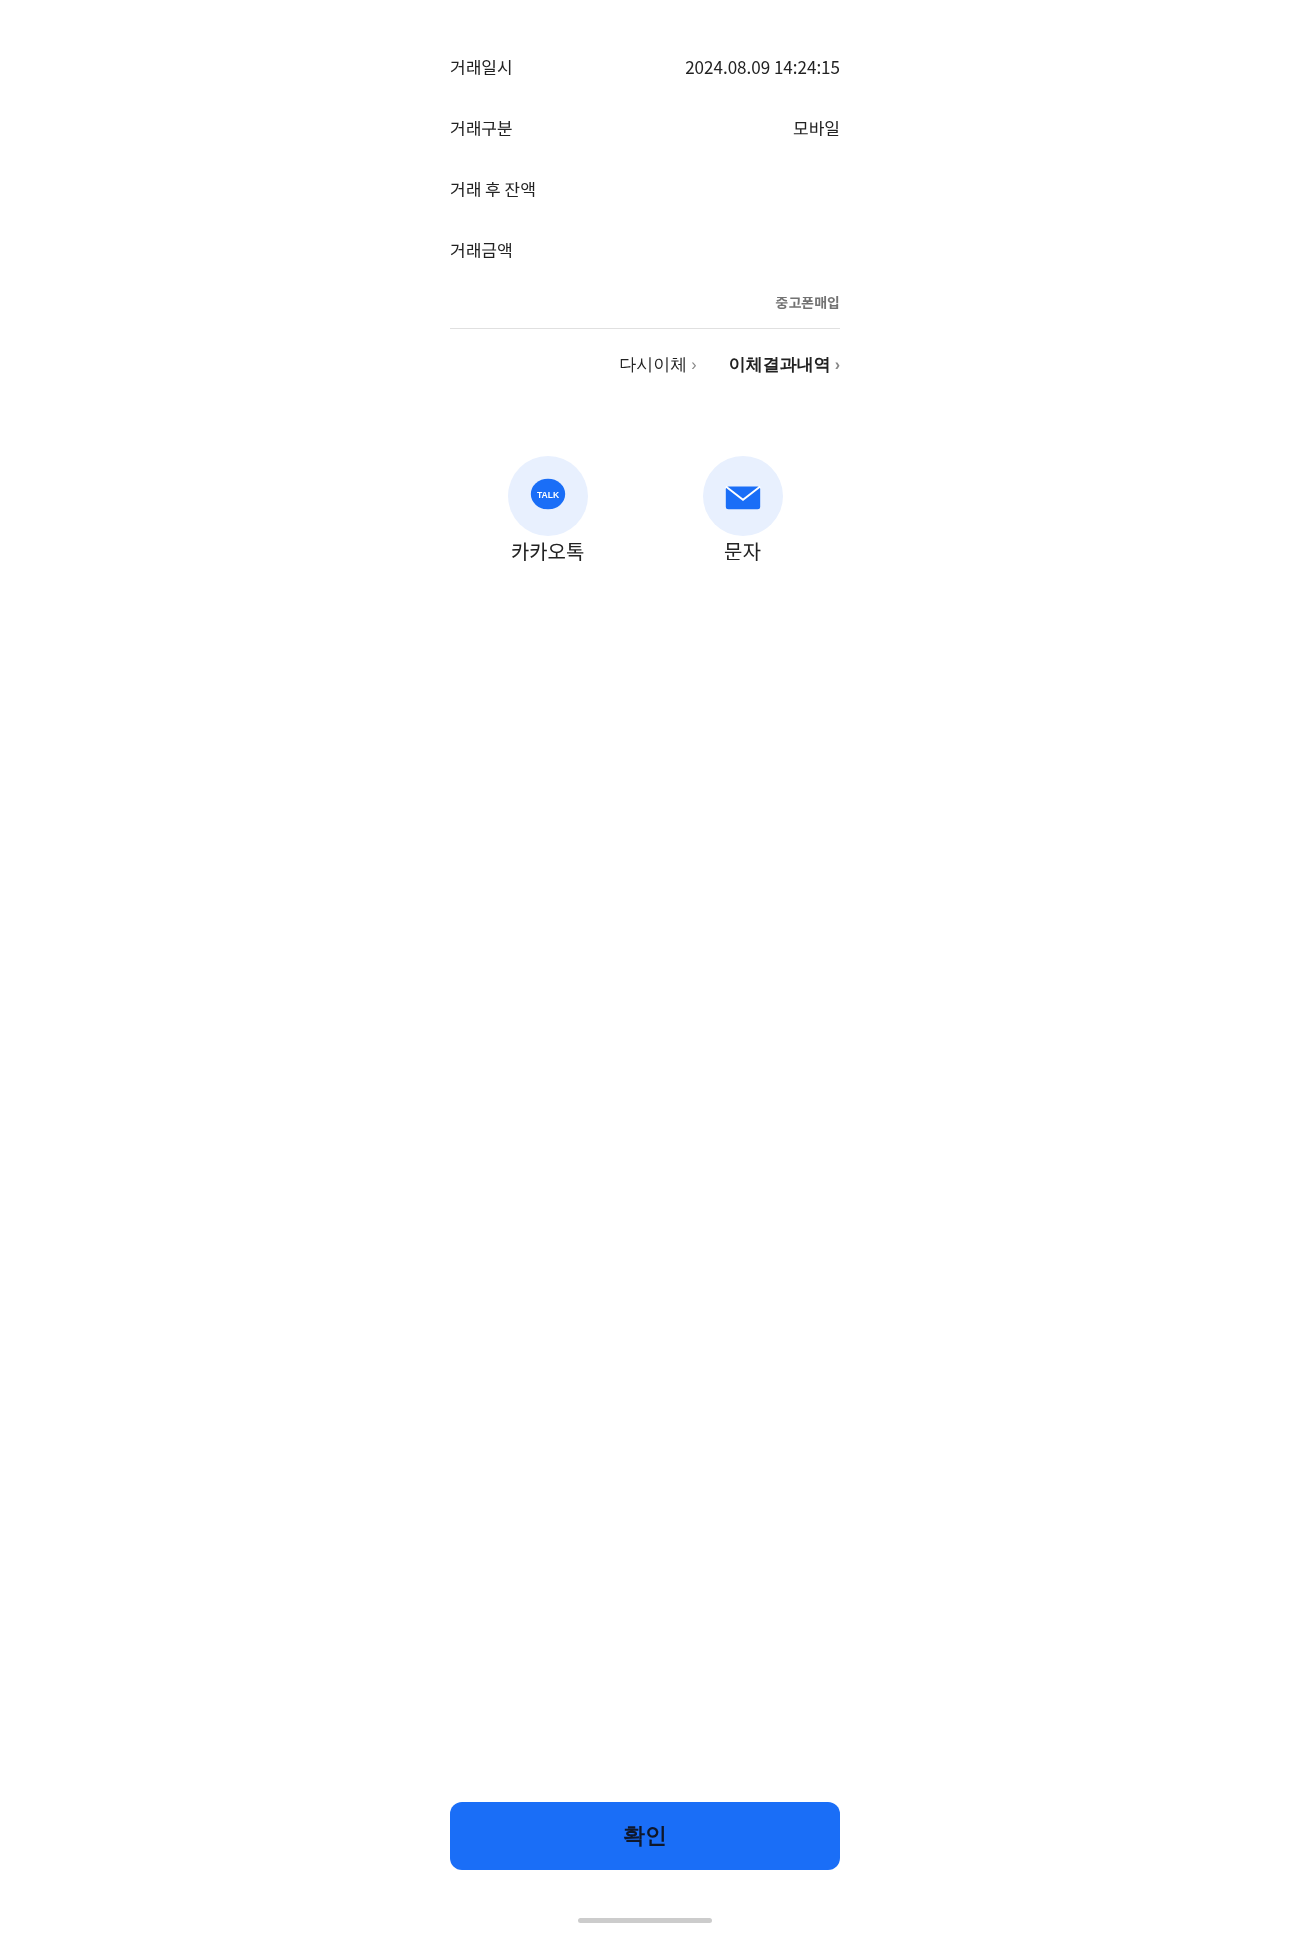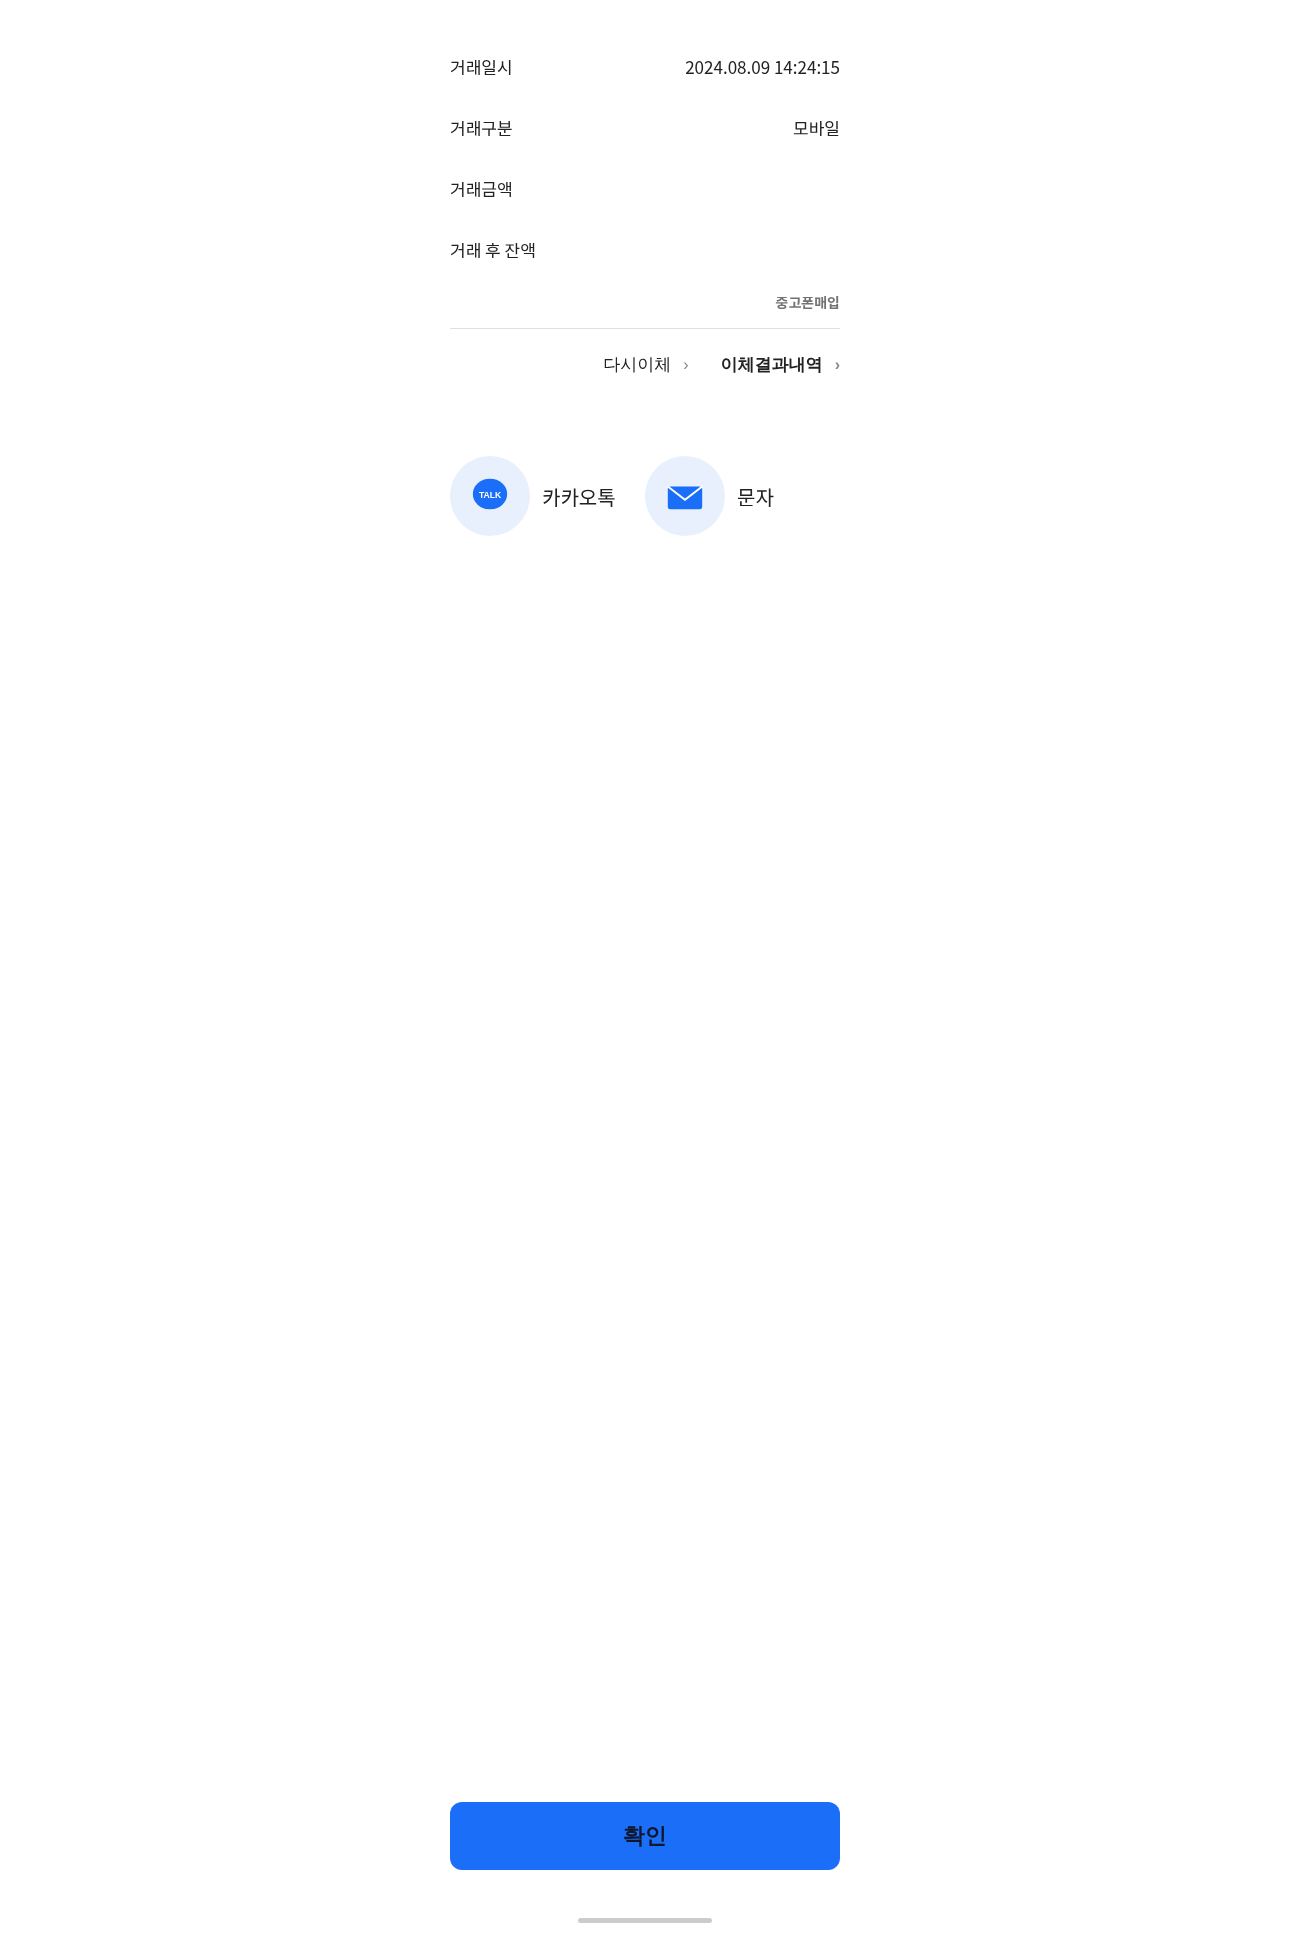--- a/index.html
+++ b/index.html
@@ -69,21 +69,21 @@
       display: flex;
       justify-content: flex-end;
       align-items: center;
       padding: 20px 20px;
       gap: 8px;
     }
 
     .action-btn {
       display: flex;
       align-items: center;
-      gap: 12px;
+      gap: 4px;
       font-size: 17px;
       color: #222222;
       cursor: pointer;
       background: none;
       border: none;
       padding: 0;
     }
 
     .action-btn .chevron {
       font-size: 16px;
@@ -93,23 +93,22 @@
     .share-section {
       display: flex;
       justify-content: center;
       align-items: center;
       gap: 0;
       padding: 60px 20px 30px 20px;
     }
 
     .share-item {
       display: flex;
-      flex-direction: row;
-      align-items: center;
-      gap: 12px;
+      flex-direction: column;
+      align-items: center;
       flex: 1;
       cursor: pointer;
       text-align: center;
     }
 
     .share-icon-circle {
       width: 80px;
       height: 80px;
       border-radius: 50%;
       display: flex;
@@ -202,25 +201,25 @@
     <div class="info-section">
       <div class="info-row">
         <span class="info-label">거래일시</span>
         <span class="info-value">2024.08.09 14:24:15</span>
       </div>
       <div class="info-row">
         <span class="info-label">거래구분</span>
         <span class="info-value">모바일</span>
       </div>
       <div class="info-row">
+        <span class="info-label">거래 후 잔액</span>
+        <span class="info-value"></span>
+      </div>
+      <div class="info-row">
         <span class="info-label">거래금액</span>
-        <span class="info-value"></span>
-      </div>
-      <div class="info-row">
-        <span class="info-label">거래 후 잔액</span>
         <span class="info-value"></span>
       </div>
     </div>
 
     <div class="category-row">
       <span class="category-label">중고폰매입</span>
     </div>
 
     <div class="horizontal-divider"></div>
 

